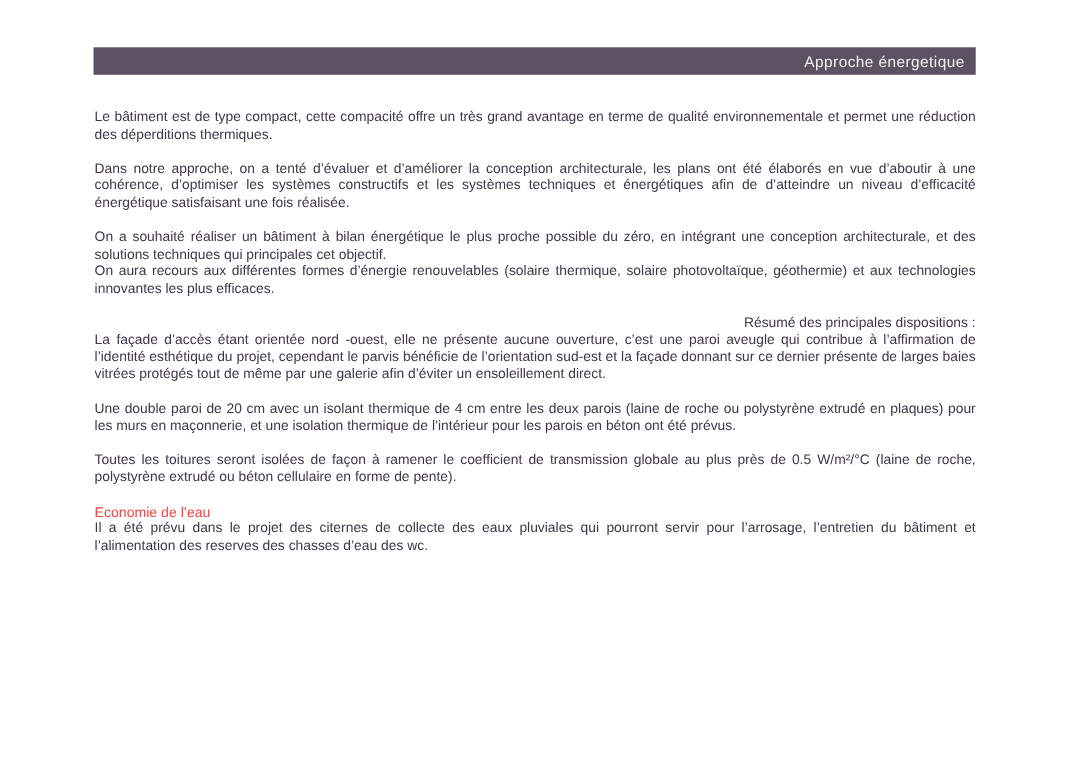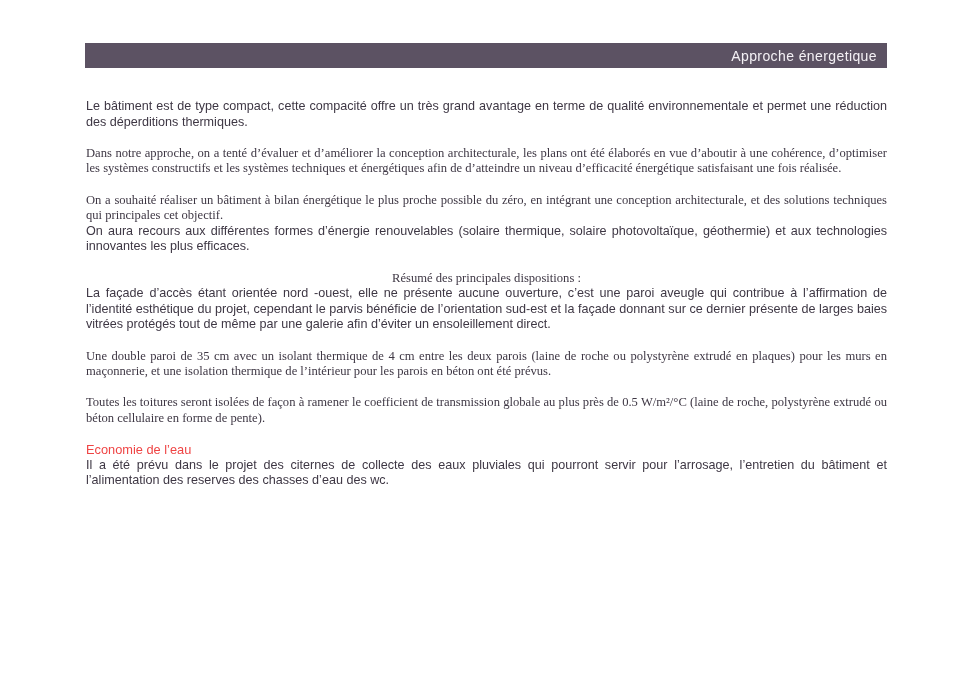--- a/index.html
+++ b/index.html
@@ -41,22 +41,22 @@
     top: 99px;
     width: 801px;
     color: #3e3744;
     font-size: 12.6px;
     line-height: 15.6px;
   }
   .para {
     margin: 0;
     text-align: justify;
   }
-  .mt { margin-top: 15.6px; font-family: Liberation Serif, serif; }
-  .label-line { text-align: center; }
+  .mt { margin-top: 15.6px; }
+  .label-line { text-align: right; }
   .section-heading {
     margin: 0;
     margin-top: 15.6px;
     color: #8f8d90;
     font-size: 12.8px;
     text-align: left;
   }
 </style>
 </head>
 <body>
@@ -74,21 +74,21 @@
 
     <p class="para mt">On a souhaité réaliser un bâtiment à bilan énergétique le plus proche possible du zéro, en intégrant une conception architecturale, et des solutions techniques qui principales cet objectif.</p>
 
     <p class="para">On aura recours aux différentes formes d’énergie renouvelables (solaire thermique, solaire photovoltaïque, géothermie) et aux technologies innovantes les plus efficaces.</p>
 
     <p class="para mt label-line">Résumé des principales dispositions :</p>
 
 
     <p class="para">La façade d’accès étant orientée nord -ouest, elle ne présente aucune ouverture, c’est une paroi aveugle qui contribue à l’affirmation de l’identité esthétique du projet, cependant le parvis bénéficie de l’orientation sud-est et la façade donnant sur ce dernier présente de larges baies vitrées protégés tout de même par une galerie afin d’éviter un ensoleillement direct.</p>
 
-    <p class="para mt">Une double paroi de 35 cm avec un isolant thermique de 4 cm entre les deux parois (laine de roche ou polystyrène extrudé en plaques) pour les murs en maçonnerie, et une isolation thermique de l’intérieur pour les parois en béton ont été prévus.</p>
+    <p class="para mt">Une double paroi de 20 cm avec un isolant thermique de 4 cm entre les deux parois (laine de roche ou polystyrène extrudé en plaques) pour les murs en maçonnerie, et une isolation thermique de l’intérieur pour les parois en béton ont été prévus.</p>
 
     <p class="para mt">Toutes les toitures seront isolées de façon à ramener le coefficient de transmission globale au plus près de 0.5 W/m²/°C (laine de roche, polystyrène extrudé ou béton cellulaire en forme de pente).</p>
 
     <p class="section-heading" style="color: #ef4444;">Economie de l’eau</p>
 
     <p class="para">Il a été prévu dans le projet des citernes de collecte des eaux pluviales qui pourront servir pour l’arrosage, l’entretien du bâtiment et l’alimentation des reserves des chasses d’eau des wc.</p>
   </div>
 
 </div>
 

